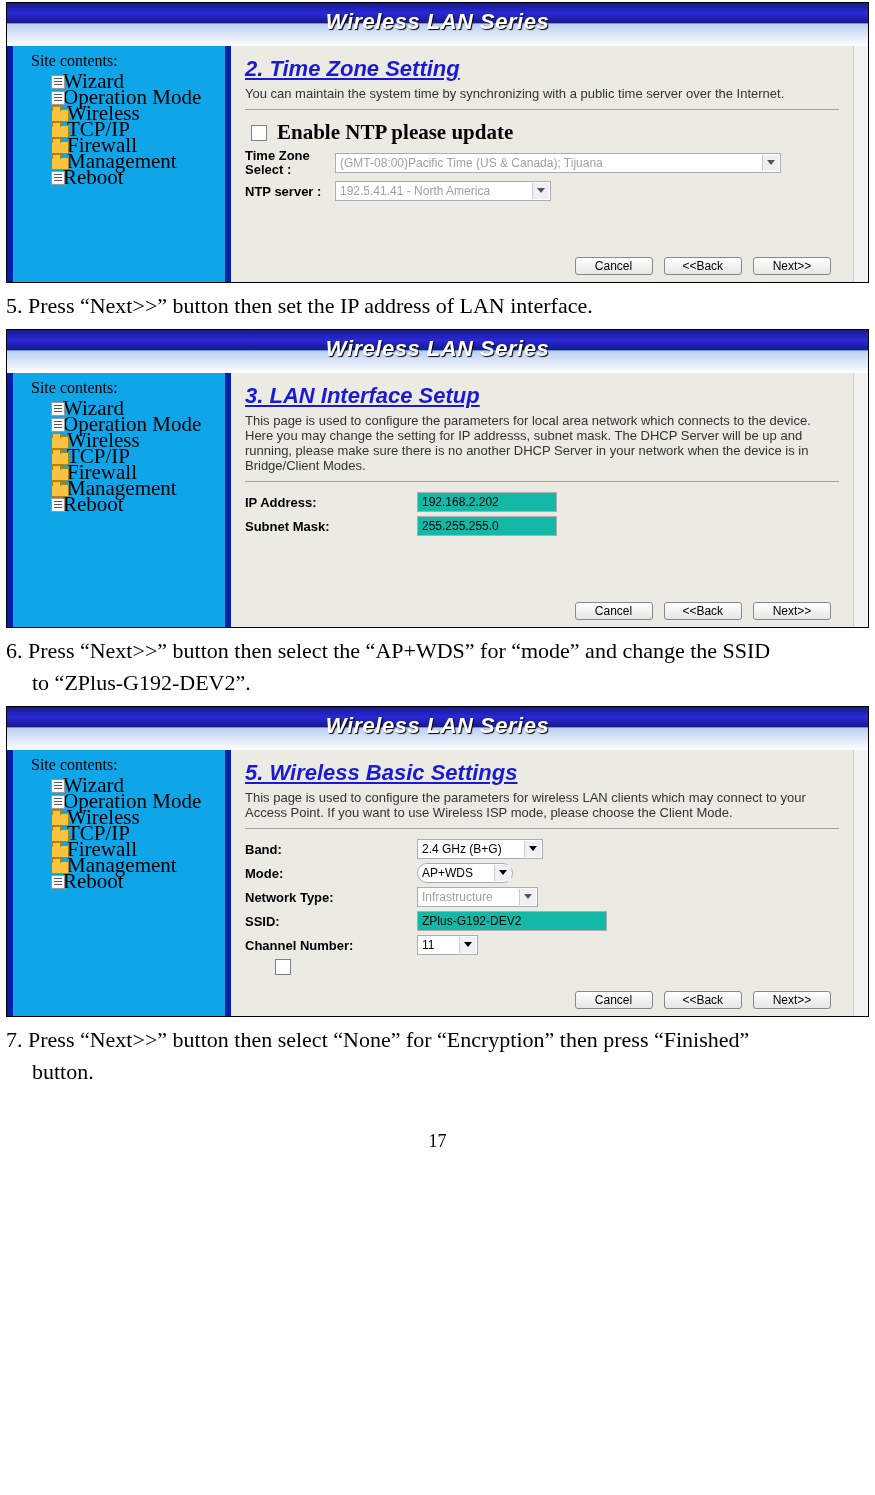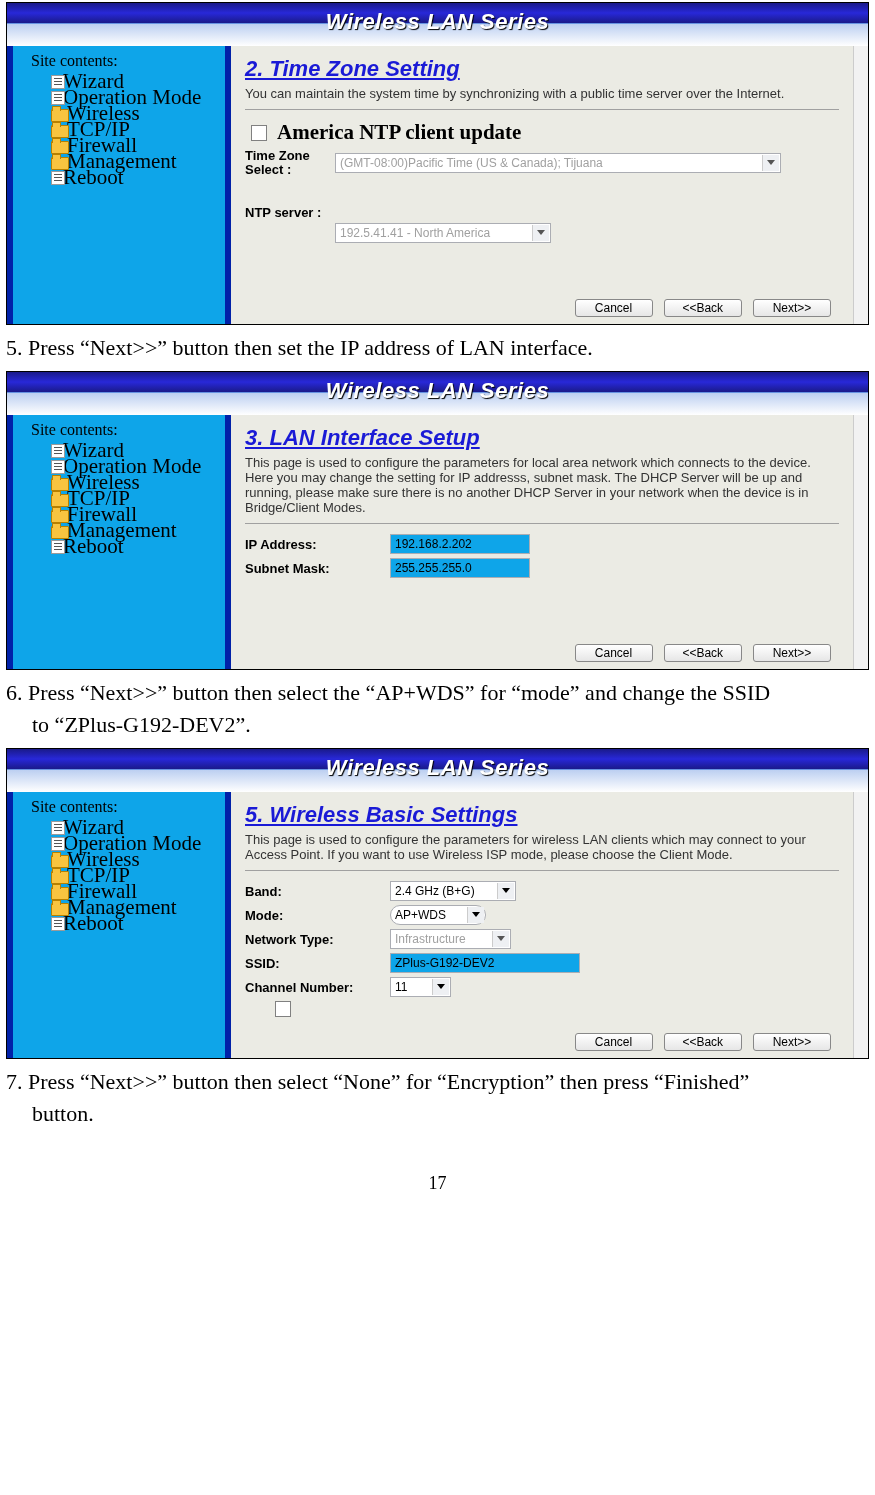--- a/index.html
+++ b/index.html
@@ -14,29 +14,29 @@
   .ticon { width:16px; height:14px; display:inline-block; position:absolute; left:6px; top:0; }
   .folder-y { width:16px; height:11px; background:#f8c440; border:1px solid #b78000; border-radius:1px; position:relative; top:2px; }
   .folder-y::before { content:""; position:absolute; top:-4px; left:0; width:7px; height:4px; background:#f8c440; border:1px solid #b78000; border-bottom:none; border-radius:1px 1px 0 0; }
   .docicon { width:14px; height:14px; background:#fff; border:1px solid #9a9a9a; position:relative; box-sizing:border-box; }
   .docicon::after { content:""; position:absolute; left:2px; top:2px; right:2px; bottom:2px; background:repeating-linear-gradient(to bottom,#555 0,#555 1px,transparent 1px,transparent 3px); }
   .content { flex:1; background:#ebebe4; padding:8px 14px 24px 14px; position:relative; color:#000; }
   .h2blue { color:#1a1ad6; font-family:Arial,sans-serif; font-weight:bold; font-style:italic; font-size:22px; margin:2px 0 2px 0; text-decoration:underline; }
   .desc { font-family:Arial,sans-serif; font-size:13px; color:#333; margin:4px 0 8px 0; line-height:15px; }
   .hr { border:none; border-top:1px solid #a0a0a0; margin:4px 0 10px 0; }
   .row { display:flex; align-items:center; margin:4px 0; }
-  .lbl { font-weight:bold; font-family:Arial,sans-serif; font-size:13px; width:145px; }
+  .lbl { font-weight:bold; font-family:Arial,sans-serif; font-size:13px; width:172px; }
   .lbl-sm { font-weight:bold; font-family:Arial,sans-serif; font-size:13px; width:90px; }
   .cbx { width:14px; height:14px; border:1px solid #808080; background:#fff; display:inline-block; margin-right:10px; }
   .sel { border:1px solid #abadb3; background:#fff; padding:2px 20px 2px 4px; font-family:Arial,sans-serif; font-size:12px; color:#999; position:relative; display:inline-block; }
   .sel-arrow { position:absolute; right:1px; top:1px; bottom:1px; width:16px; background:#eef0f3; border-left:1px solid #ccc; }
   .sel-arrow::after { content:""; position:absolute; left:4px; top:5px; border-left:4px solid transparent; border-right:4px solid transparent; border-top:5px solid #555; }
   .sel.active { color:#000; }
   .sel.active .sel-arrow::after { border-top-color:#000; }
-  .txt { border:1px solid #abadb3; background:#0ea5e9; padding:2px 4px; font-family:Arial,sans-serif; font-size:12px; width:130px; display:inline-block; }
+  .txt { border:1px solid #abadb3; background:#14b8a6; padding:2px 4px; font-family:Arial,sans-serif; font-size:12px; width:130px; display:inline-block; }
   .btnrow { text-align:right; padding:6px 8px 6px 0; background:#ebebe4; }
   .btn { display:inline-block; background:linear-gradient(to bottom,#fff,#e6e6e6); border:1px solid #888; border-radius:3px; padding:1px 0; width:76px; text-align:center; font-family:Arial,sans-serif; font-size:12px; margin-left:6px; cursor:pointer; }
   .step { font-family:"Times New Roman", serif; font-size:22px; margin:8px 6px 8px 6px; line-height:30px; }
   .indent { padding-left:26px; }
   .pagenum { text-align:center; font-family:"Times New Roman", serif; font-size:18px; margin-top:44px; padding-bottom:20px; }
   .scrollh { width:14px; background:#f2f2f2; border-left:1px solid #ccc; }
   .bluestrip-v { width:6px; background:#0121a8; }
   .dis { color:#a0a0a0; }
 </style>
 </head>
@@ -82,29 +82,29 @@
             </li>
       </ul>
     </div>
     <div class="bluestrip-v"></div>
     <div class="content" style="padding-bottom:0;">
       <div class="h2blue">2. Time Zone Setting</div>
       <div class="desc">You can maintain the system time by synchronizing with a public time server over the Internet.</div>
       <hr class="hr">
       <div class="row" style="margin-left:6px;">
             <span class="cbx"></span>
-            <span style="font-weight:bold;">America NTP client update</span>
+            <span style="font-weight:bold;">Enable NTP please update</span>
           </div>
       <div class="row">
             <div class="lbl-sm" style="line-height:14px;">Time Zone Select :</div>
         <div class="sel" style="width:420px;"><span class="dis">(GMT-08:00)Pacific Time (US &amp; Canada); Tijuana</span><span class="sel-arrow"></span></div>
           </div>
       <div class="row">
             <div class="lbl-sm">NTP server :</div>
-        <div class="sel" style="width:190px;margin-top:42px;"><span class="dis">192.5.41.41 - North America</span><span class="sel-arrow"></span></div>
+        <div class="sel" style="width:190px;"><span class="dis">192.5.41.41 - North America</span><span class="sel-arrow"></span></div>
           </div>
       <div style="height:40px;"></div>
       <div class="btnrow">
         <span class="btn">Cancel</span>
         <span class="btn">&lt;&lt;Back</span>
         <span class="btn">Next&gt;&gt;</span>
       </div>
     </div>
     <div class="scrollh"></div>
   </div>

